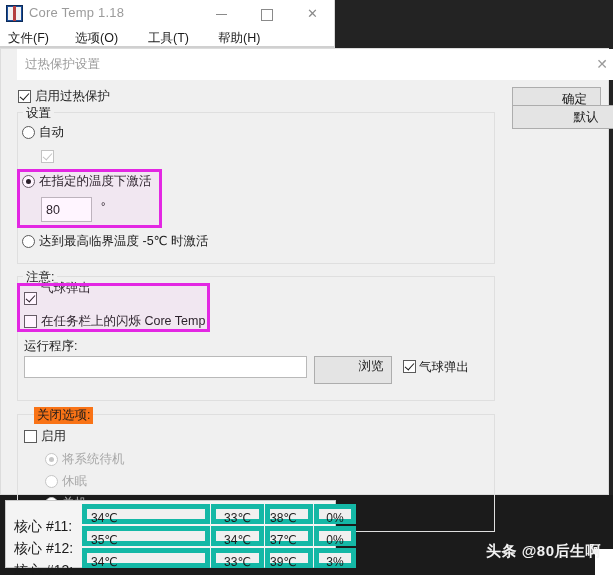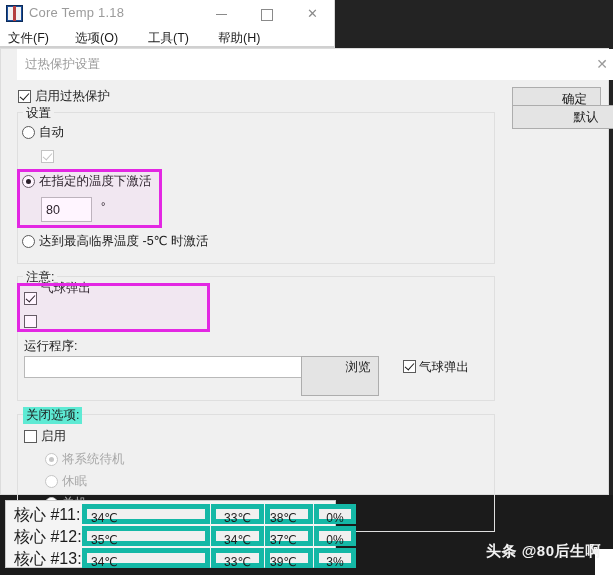--- a/index.html
+++ b/index.html
@@ -82,21 +82,21 @@
   .btn{position:absolute;background:#e4e4e4;border:1px solid #adadad;box-sizing:border-box;
       font-size:12.5px;color:#1a1a1a;text-align:center;font-family:"Liberation Sans",sans-serif;padding-left:36px;}
 
   
   .hi{position:absolute;border:3px solid #e327e3;box-sizing:border-box;background:rgba(255,120,255,0.07);}
 
   
   .tbl{position:absolute;left:5px;top:500px;width:331px;height:68px;background:#f4f4f4;
       border:1px solid #c9c9c9;box-sizing:border-box;}
   .trow{position:absolute;left:0;width:329px;height:22px;}
-  .tlabel{position:absolute;left:8px;top:2px;font-size:16px;color:#1b1b1b;white-space:nowrap;}
+  .tlabel{position:absolute;left:8px;top:15px;font-size:14px;color:#1b1b1b;white-space:nowrap;}
   .tcell{position:absolute;top:1px;height:20px;background:#f0f0f0;border:5px solid #14b8a6;
       box-sizing:border-box;font-size:12px;color:#1b1b1b;line-height:18px;}
   .tcell.v1{left:76px;width:128px;padding-left:4px;}
   .tcell.v2{left:205px;width:53px;text-align:center;}
   .tcell.v3{left:259px;width:48px;text-align:left;}
   .tcell.v4{left:308px;width:42px;text-align:center;}
 
   
   .wm{position:absolute;right:12px;bottom:14px;color:#f2f2f2;font-size:15px;font-weight:bold;
       font-family:"Liberation Sans",sans-serif;letter-spacing:.5px;}
@@ -163,31 +163,32 @@
       <div class="rd" style="left:21px;top:155px;"></div>
       <div class="lbl" style="left:38px;top:153px;">达到最高临界温度 -5℃ 时激活</div>
 
       <div class="grp" style="left:16px;top:196px;width:478px;height:125px;"></div>
       <div class="lbl" style="left:22px;top:189px;background:#f0f0f0;padding:0 3px;">注意:</div>
 
       <div class="cb checked" style="left:23px;top:212px;"></div>
       <div class="lbl" style="left:40px;top:200px;">气球弹出</div>
 
       <div class="cb" style="left:23px;top:235px;"></div>
+      <div class="lbl" style="left:40px;top:233px;">在任务栏上的闪烁 Core Temp</div>
 
       <div class="hi" style="left:16px;top:203px;width:193px;height:49px;"></div>
 
       <div class="lbl" style="left:23px;top:258px;">运行程序:</div>
       <input class="tinput" style="left: 23px; top: 276px; width: 283px; height: 22px;" type="text" value="">
-      <div class="btn" style="left:300px;top:276px;width:78px;height:40px;line-height:20px;">浏览</div>
+      <div class="btn" style="left:313px;top:276px;width:78px;height:28px;line-height:20px;font-family:Liberation Mono, monospace;">浏览</div>
       <div class="cb checked" style="left:402px;top:280px;"></div>
       <div class="lbl" style="left:418px;top:279px;">气球弹出</div>
 
       <div class="grp" style="left:16px;top:334px;width:478px;height:118px;"></div>
-      <div class="lbl" style="left:22px;top:327px;background:#5eead4;padding:0 3px;">关闭选项:</div>
+      <div class="lbl" style="left:33px;top:327px;background:#f97316;padding:0 3px;">关闭选项:</div>
 
       <div class="cb" style="left:23px;top:350px;"></div>
       <div class="lbl" style="left:40px;top:348px;">启用</div>
 
       <div class="rd sel dim" style="left:44px;top:373px;"></div>
       <div class="lbl dim" style="left:61px;top:371px;">将系统待机</div>
 
       <div class="rd dim" style="left:44px;top:395px;"></div>
       <div class="lbl dim" style="left:61px;top:393px;">休眠</div>
 

